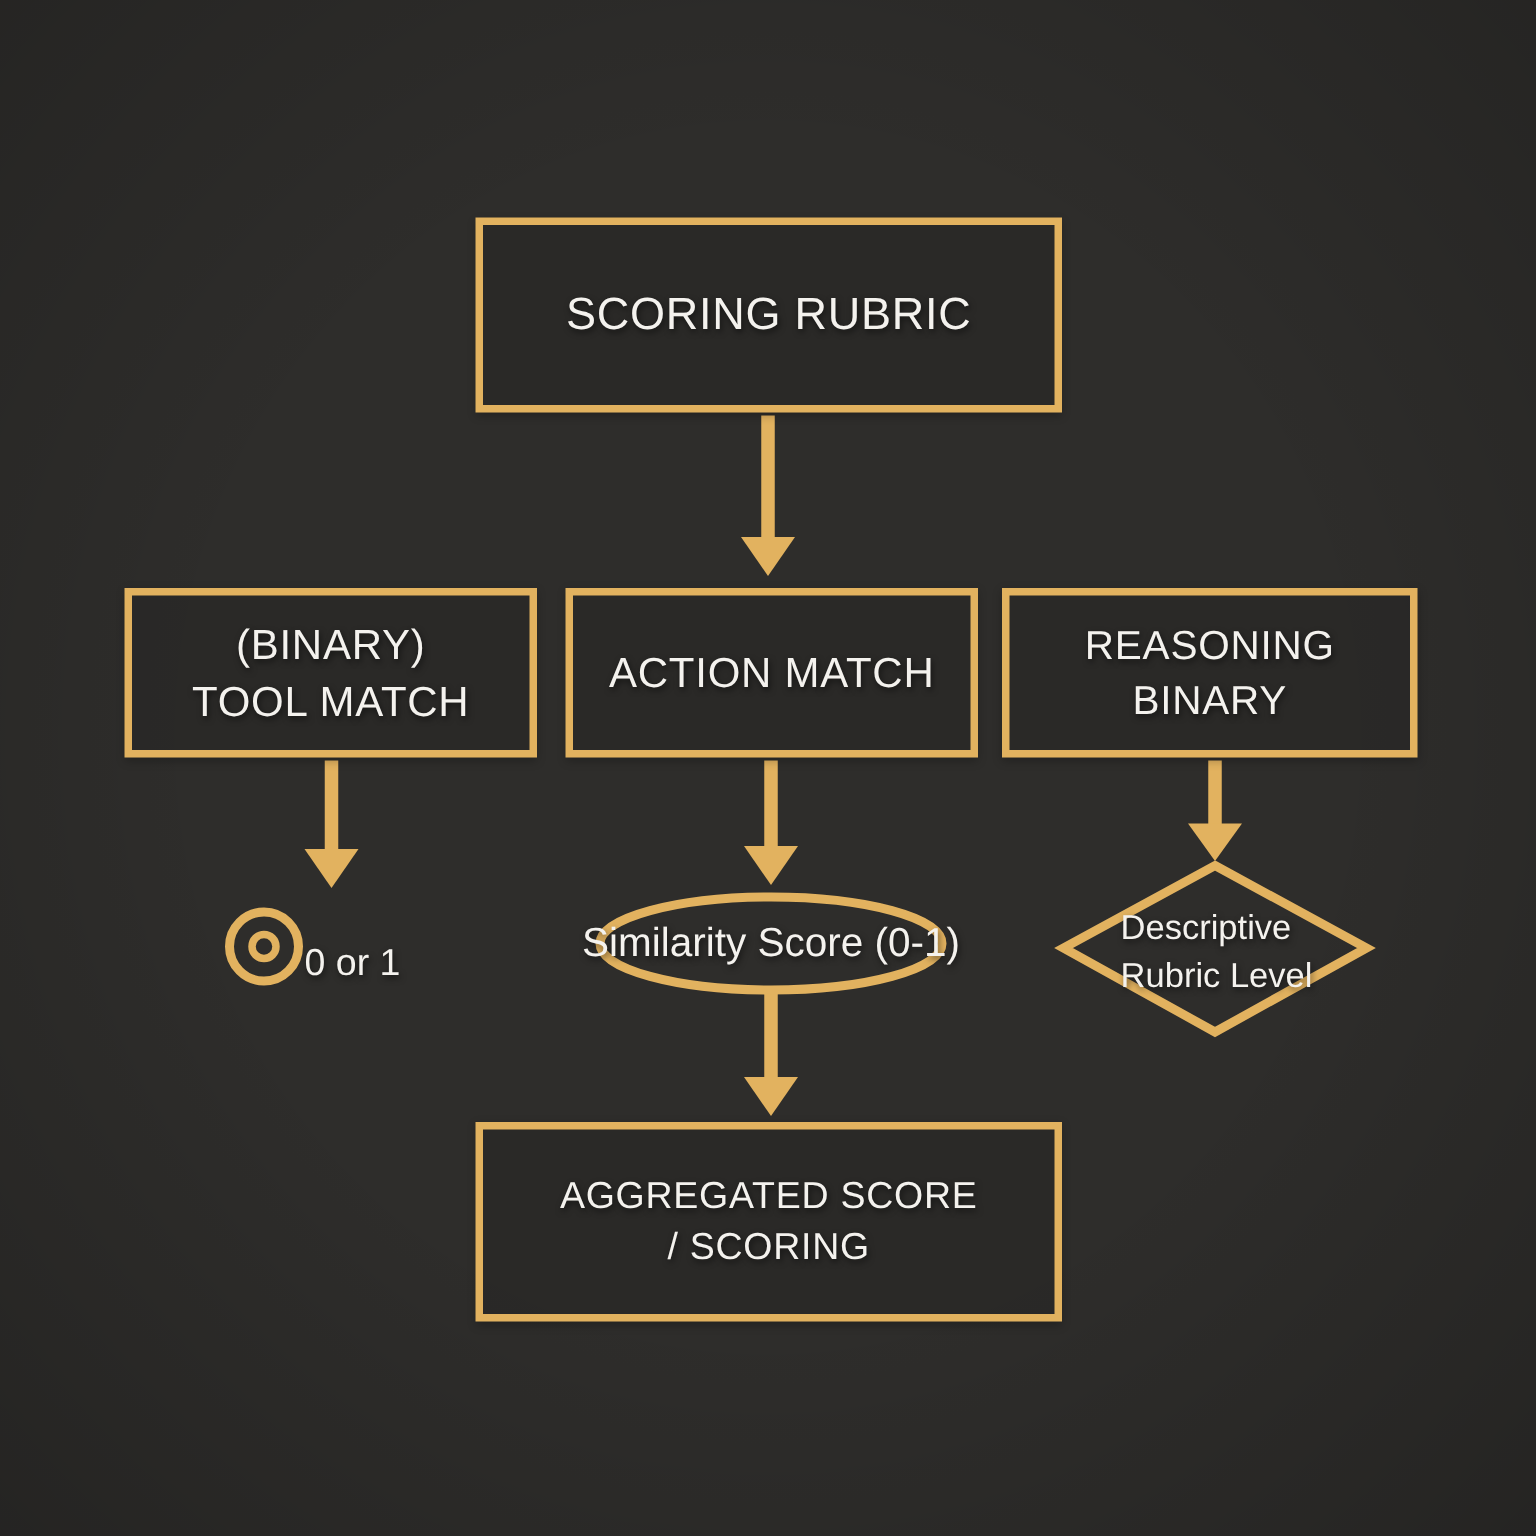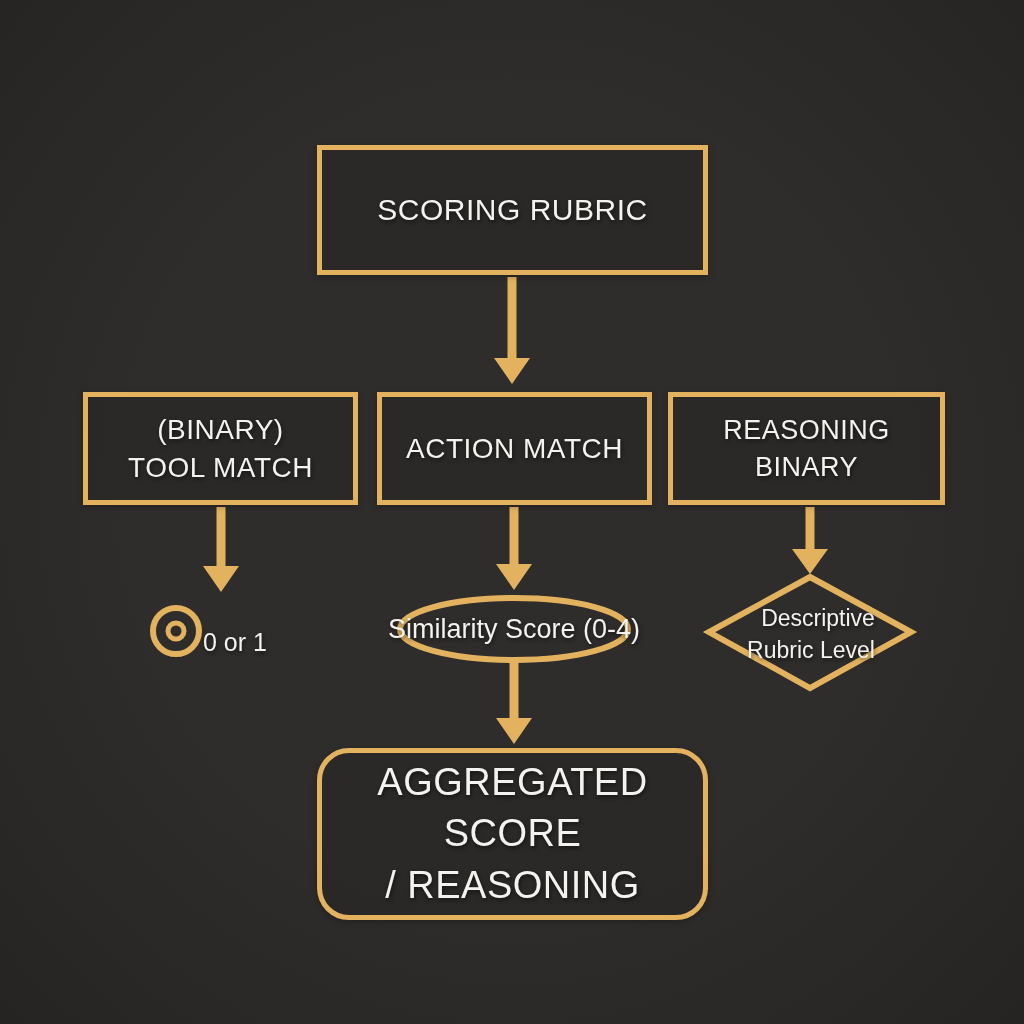--- a/index.html
+++ b/index.html
@@ -39,21 +39,21 @@
     text-shadow: 1px 2px 4px rgba(0,0,0,0.55);
     box-shadow: 0 2px 6px rgba(0,0,0,0.25);
     z-index: 2;
   }
   .node .line { display: block; }
 
   #node-scoring-rubric { left: 317px; top: 145px; width: 391px; height: 130px; font-size: 30px; }
   #node-tool-match     { left: 83px;  top: 392px; width: 275px; height: 113px; font-size: 28px; line-height: 1.35; }
   #node-action-match   { left: 377px; top: 392px; width: 275px; height: 113px; font-size: 28px; line-height: 1.35; }
   #node-reasoning-depth{ left: 668px; top: 392px; width: 277px; height: 113px; font-size: 27px; line-height: 1.35; }
-  #node-aggregated     { left: 317px; top: 748px; width: 391px; height: 172px; font-size: 38px; line-height: 1.35; border-radius: 32px; }
+  #node-aggregated     { left: 317px; top: 748px; width: 391px; height: 133px; font-size: 25px; line-height: 1.35; }
 
   #connector-layer {
     position: absolute;
     left: 0; top: 0;
     width: 1024px; height: 1024px;
     z-index: 1;
   }
   .float-label {
     position: absolute;
     color: #f4f2ee;
@@ -70,21 +70,21 @@
   #label-similarity-result {
     left: 514px; top: 629px;
     transform: translate(-50%, -50%);
     font-size: 27px;
   }
   #label-rubric-level-result {
     left: 811px; top: 634px;
     transform: translate(-50%, -50%);
     font-size: 23px;
     line-height: 1.4;
-    text-align: right;
+    text-align: left;
   }
 </style>
 </head>
 <body>
 
 <div id="stage">
 
   <svg id="connector-layer" viewBox="0 0 1024 1024" xmlns="http://www.w3.org/2000/svg">
     <g stroke="#e2b25f" fill="none" stroke-width="9">
       <path d="M512 277 L512 360"></path>
@@ -120,25 +120,25 @@
   <div class="node" id="node-action-match">
     <span class="line">ACTION MATCH</span>
   </div>
 
   <div class="node" id="node-reasoning-depth">
     <span class="line">REASONING BINARY</span>
   </div>
 
   <div class="float-label" id="label-binary-result">0 or 1</div>
 
-  <div class="float-label" id="label-similarity-result">Similarity Score (0-4)</div>
+  <div class="float-label" id="label-similarity-result">Similarity Score (0-1)</div>
 
   <div class="float-label" id="label-rubric-level-result">
     <span class="line" style="display:block">Descriptive</span>
     <span class="line" style="display:block">Rubric Level</span>
   </div>
 
   <div class="node" id="node-aggregated">
     <span class="line">AGGREGATED SCORE</span>
-    <span class="line">/ REASONING</span>
+    <span class="line">/ SCORING</span>
   </div>
 
 </div>
 
 </body></html>

